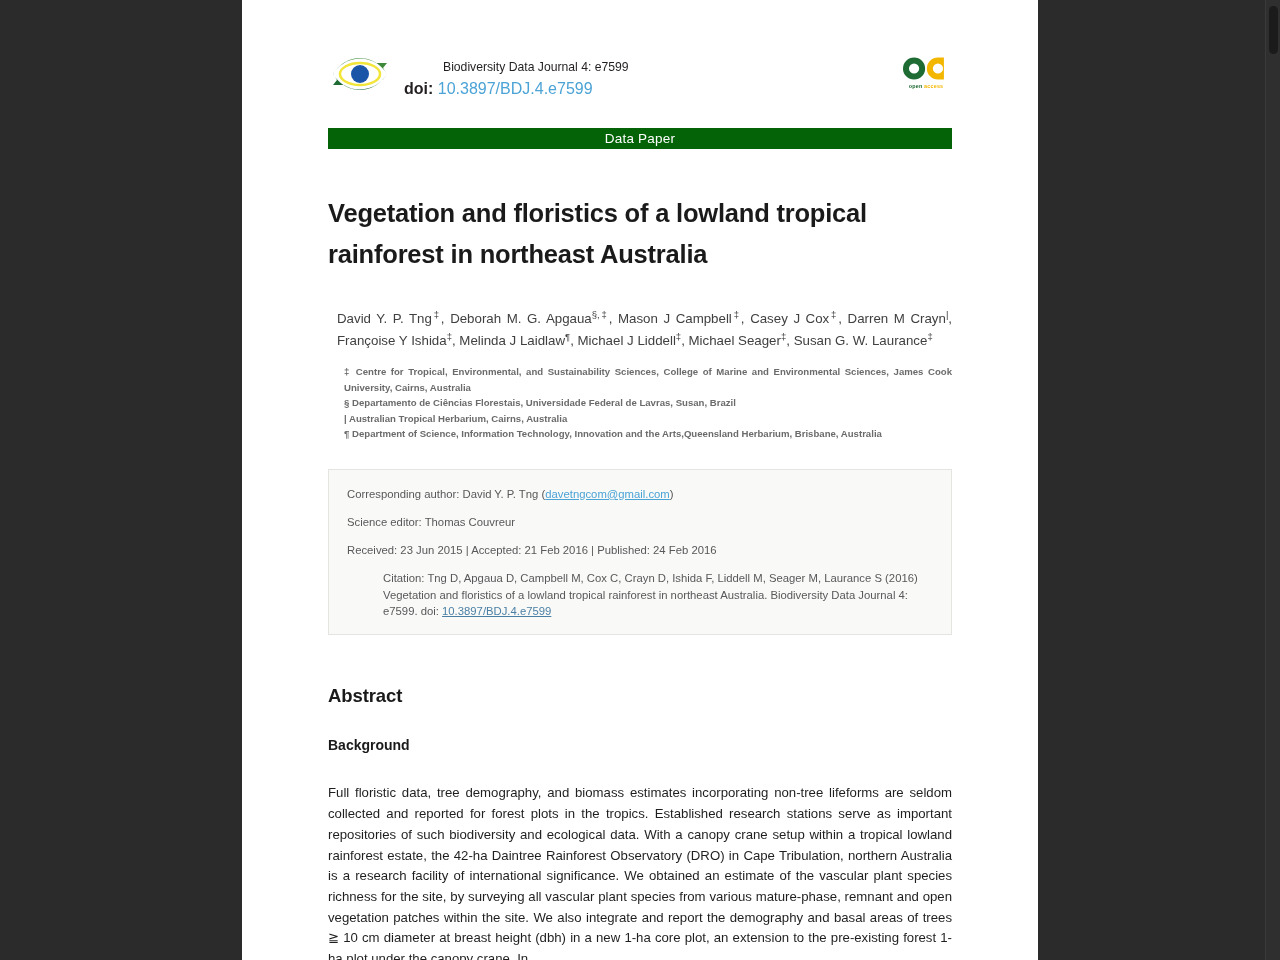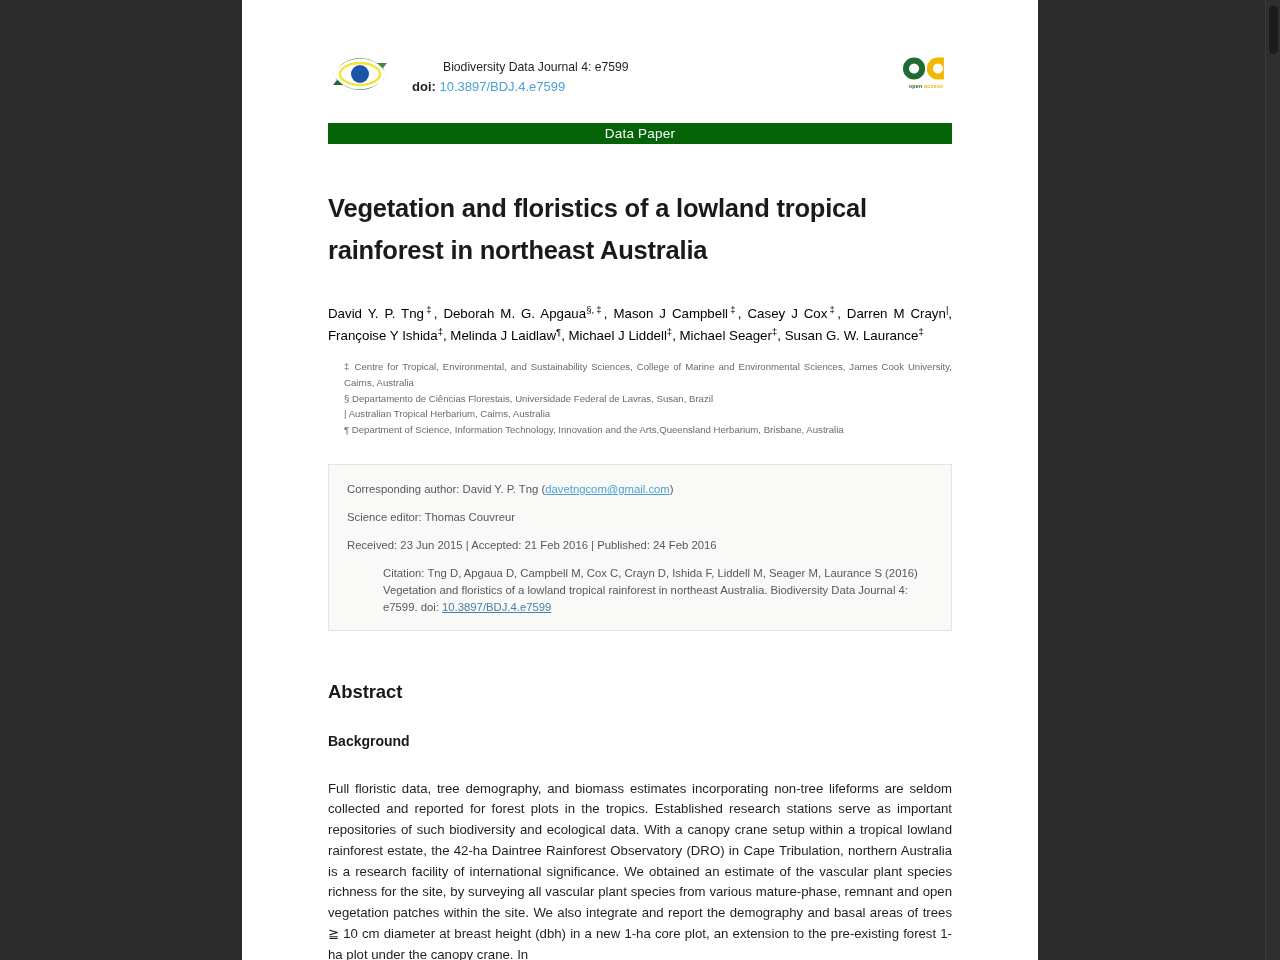--- a/index.html
+++ b/index.html
@@ -52,25 +52,24 @@
   .eye-logo { width: 64px; height: 40px; flex: none; margin-top: 2px; }
   .journal-lines { padding-top: 6px; }
   .journal-title {
     font-size: 12.2px;
     color: #231f20;
     line-height: 1.55;
     white-space: nowrap;
     margin-left: 39px;
   }
   .doi-line {
-    font-size: 13px;
+    font-size: 16px;
     color: #231f20;
     line-height: 1.55;
     white-space: nowrap;
-    margin-left: 8px;
   }
   .doi-label { font-weight: bold; }
   .doi-link { color: #4ba3d6; text-decoration: none; }
   .oa-logo { width: 52px; text-align: center; margin-top: 2px; }
   .oa-logo svg { display: block; }
   .oa-caption {
     font-size: 5.4px;
     letter-spacing: 0.2px;
     margin-top: 1px;
     line-height: 1;
@@ -95,34 +94,35 @@
     font-size: 25.5px;
     font-weight: bold;
     color: #1a1a1a;
     line-height: 1.63;
     letter-spacing: -0.2px;
   }
   
   .authors {
     margin-top: 32px;
     font-size: 13.3px;
-    color: #000000;
+    color: #404040;
     line-height: 1.56;
     text-align: justify;
+    margin-left: 9px;
   }
   .authors sup { font-size: 9.5px; }
   
   .affiliations {
     margin-top: 12px;
     padding-left: 16px;
     font-size: 9.6px;
     color: #6b6b6b;
     line-height: 1.62;
   }
-  .affil { text-align: justify; }
+  .affil { text-align: justify; font-weight: bold; }
   
   .info-box {
     margin-top: 27px;
     background: #f9f9f7;
     border: 1px solid #e4e4e0;
     padding: 16px 18px 14px 18px;
   }
   .info-line {
     font-size: 11.3px;
     color: #58585a;

